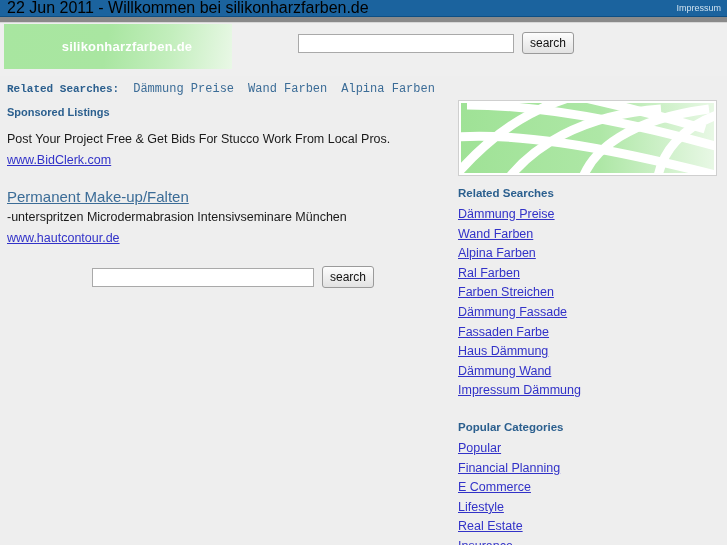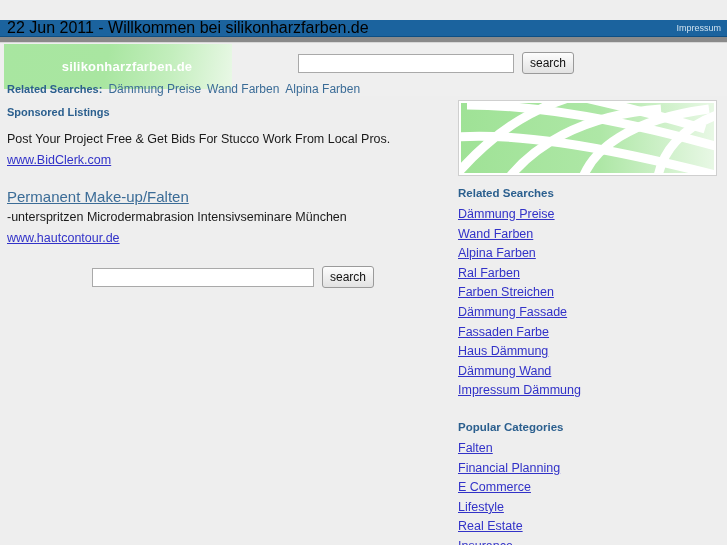--- a/index.html
+++ b/index.html
@@ -18,21 +18,20 @@
   
   .topbar {
     height: 17px;
     background: #1b639e;
     border-bottom: 1px solid #0d4f85;
     display: flex;
     align-items: center;
     justify-content: space-between;
     padding: 0 6px 0 7px;
     box-sizing: border-box;
-    margin-top: 20px;
   }
   .topbar-link {
     color: #cfe2f0;
     font-size: 9px;
     text-decoration: none;
     white-space: nowrap;
   }
 
   
   .topstrip {
@@ -100,22 +99,23 @@
     box-sizing: border-box;
   }
 
   
   .related-strip {
     position: absolute;
     left: 7px;
     top: 82px;
     display: flex;
     align-items: baseline;
-    gap: 6px;
+    gap: 14px;
     font-size: 12px;
+    font-family: Liberation Mono, monospace;
   }
   .related-label {
     color: #2b5f8e;
     font-weight: bold;
     font-size: 11px;
     white-space: nowrap;
   }
   .related-strip a {
     color: #3b6c97;
     text-decoration: none;
@@ -285,21 +285,21 @@
     <li><a href="#">Farben Streichen</a></li>
     <li><a href="#">Dämmung Fassade</a></li>
     <li><a href="#">Fassaden Farbe</a></li>
     <li><a href="#">Haus Dämmung</a></li>
     <li><a href="#">Dämmung Wand</a></li>
     <li><a href="#">Impressum Dämmung</a></li>
   </ul>
 
   <div class="side-head">Popular Categories</div>
   <ul class="side-list">
-    <li><a href="#">Falten</a></li>
+    <li><a href="#">Popular</a></li>
     <li><a href="#">Financial Planning</a></li>
     <li><a href="#">E Commerce</a></li>
     <li><a href="#">Lifestyle</a></li>
     <li><a href="#">Real Estate</a></li>
     <li><a href="#">Insurance</a></li>
 
   </ul>
 
 </div>
 

